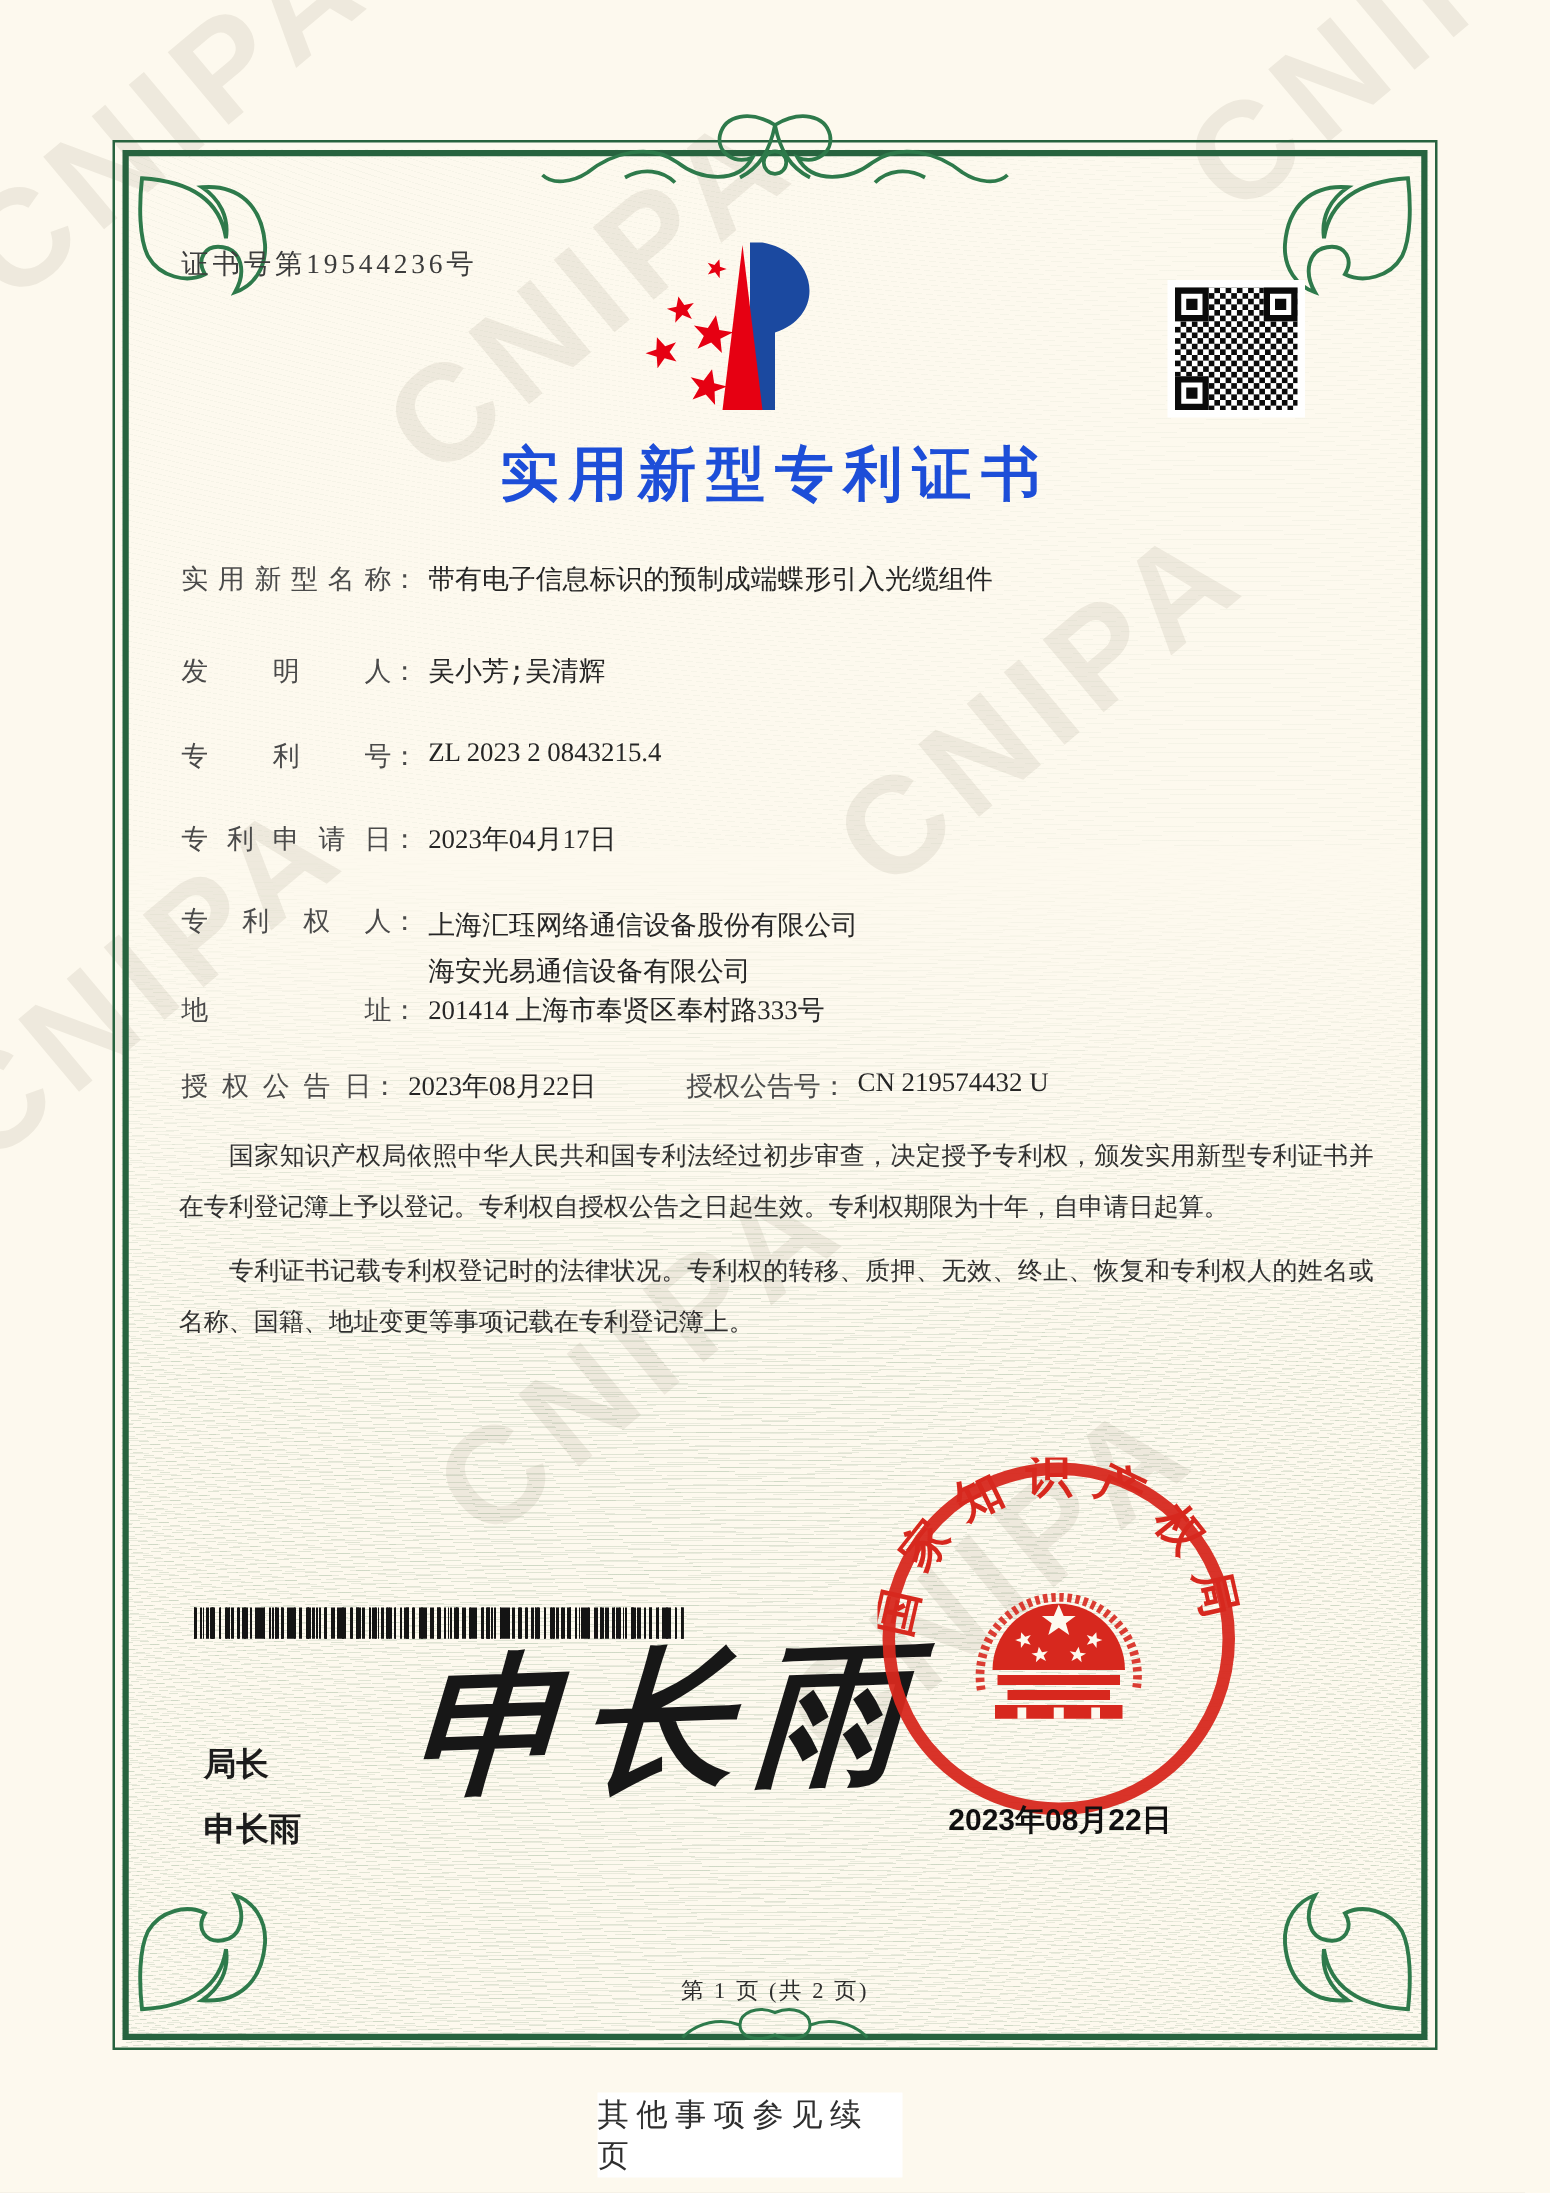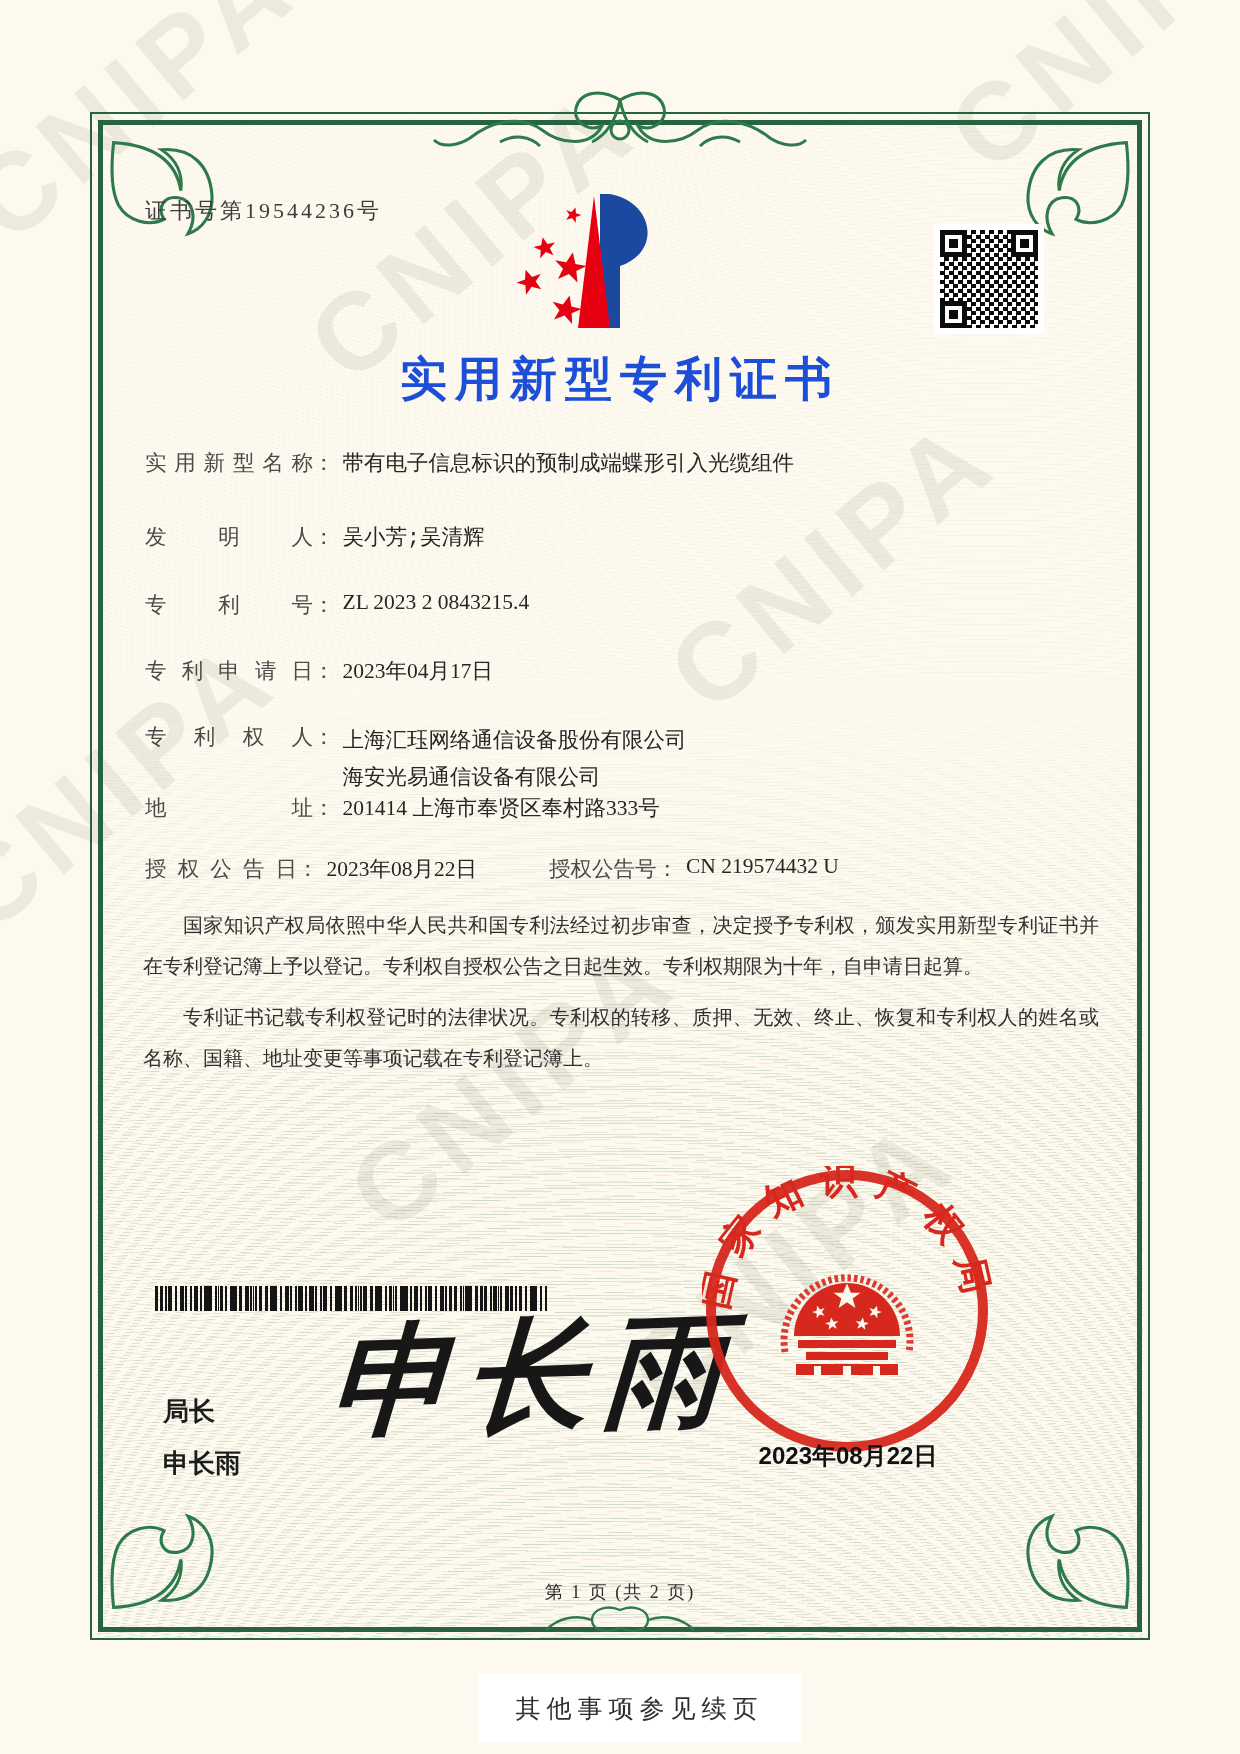--- a/index.html
+++ b/index.html
@@ -77,21 +77,21 @@
                transform:rotate(-2deg) skewX(-5deg); }
 
   .seal { position:absolute; left:702px; top:1166px; width:290px; height:290px; z-index:5; }
   .seal-date { position:absolute; left:742px; top:1440px; width:212px; text-align:center;
                font-size:24px; font-weight:bold; color:#101010; z-index:6;
                font-family:"Liberation Sans",sans-serif; }
 
   .page-no { position:absolute; left:0; top:1580px; width:100%; text-align:center;
              font-size:18px; color:#2d2d2d; z-index:4; letter-spacing:2px; }
 
-  .note-box { position:absolute; left:478px; top:1674px; width:323px; height:68px;
+  .note-box { position:absolute; left:478px; top:1674px; width:244px; height:68px;
               background:#ffffff; z-index:4; display:flex; align-items:center; justify-content:center; }
   .note-text { font-size:25px; color:#2f2f2f; letter-spacing:6px; }
 </style>
 </head>
 <body>
 
 <div class="page">
 
   <div class="wm" style="left:-60px; top:30px;">CNIPA</div>
   <div class="wm" style="left:280px; top:170px;">CNIPA</div>

